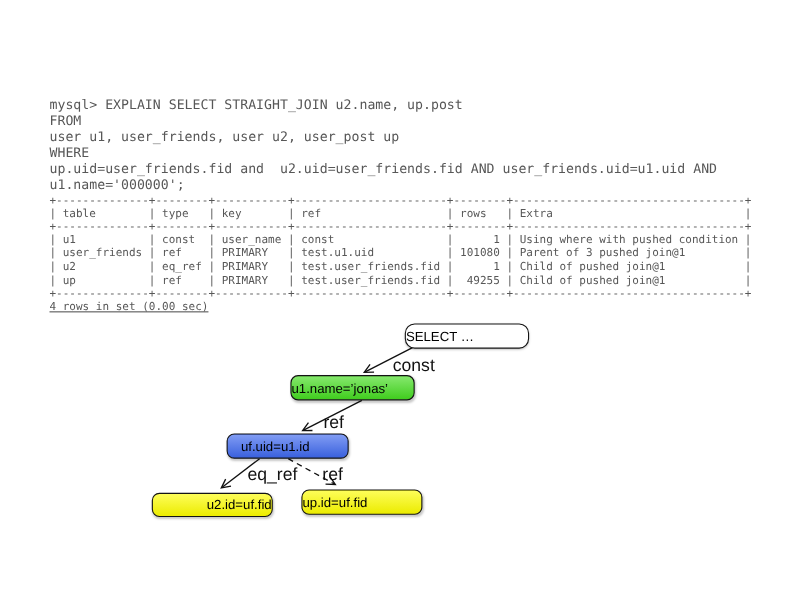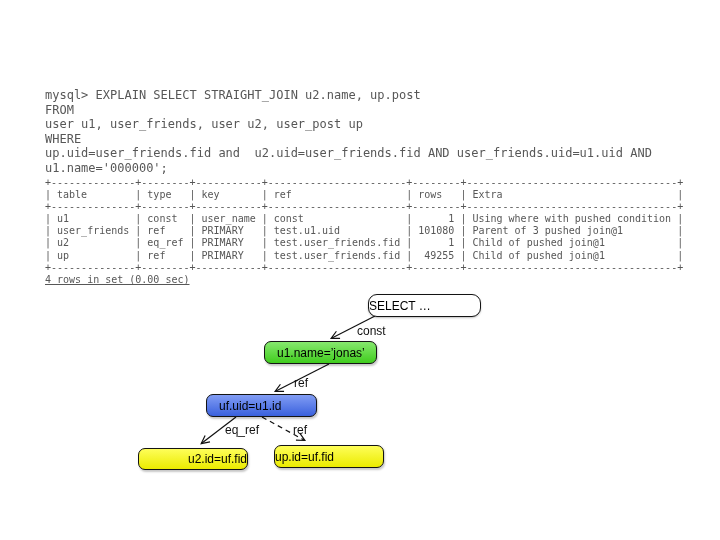--- a/index.html
+++ b/index.html
@@ -13,25 +13,25 @@
   
   .edges{position:absolute;left:0;top:0;pointer-events:none;}
   .edges path{stroke:#111;stroke-width:1.2;fill:none;}
   .edges path.dashed{stroke-dasharray:5,4;}
   .node{position:absolute;box-sizing:border-box;border:1.5px solid #141414;border-radius:7px;
         display:flex;align-items:center;font-size:12px;color:#000;
         background-image:linear-gradient(rgba(255,255,255,.35),rgba(0,0,0,.07));
         box-shadow:1px 1.5px 2px rgba(0,0,0,.22);}
   .n-select{left:353px;top:294px;width:113px;height:23px;border-radius:9px;justify-content:flex-start;
             background-image:none;box-shadow:0 1px 2px rgba(0,0,0,.25);margin-left:15px;}
-  .n-u1{left:264px;top:341px;width:113px;height:23px;padding-left:12px;}
+  .n-u1{left:264px;top:341px;width:113px;height:23px;padding-left:0;}
   .n-uf{left:206px;top:394px;width:111px;height:23px;padding-left:12px;}
   .n-u2{left:138px;top:448px;width:110px;height:22px;justify-content:flex-end;}
   .n-up{left:274px;top:445px;width:110px;height:23px;}
-  .elabel{position:absolute;font-size:12px;color:#111;white-space:nowrap;}
+  .elabel{position:absolute;font-size:16px;color:#111;white-space:nowrap;}
   .el-const{left:357px;top:324px;}
   .el-ref1{left:294px;top:376px;}
   .el-eqref{left:225px;top:423px;text-align:right;}
   .el-ref2{left:293px;top:423px;}
 </style>
 </head>
 <body>
 
 <div class="slide">
 

